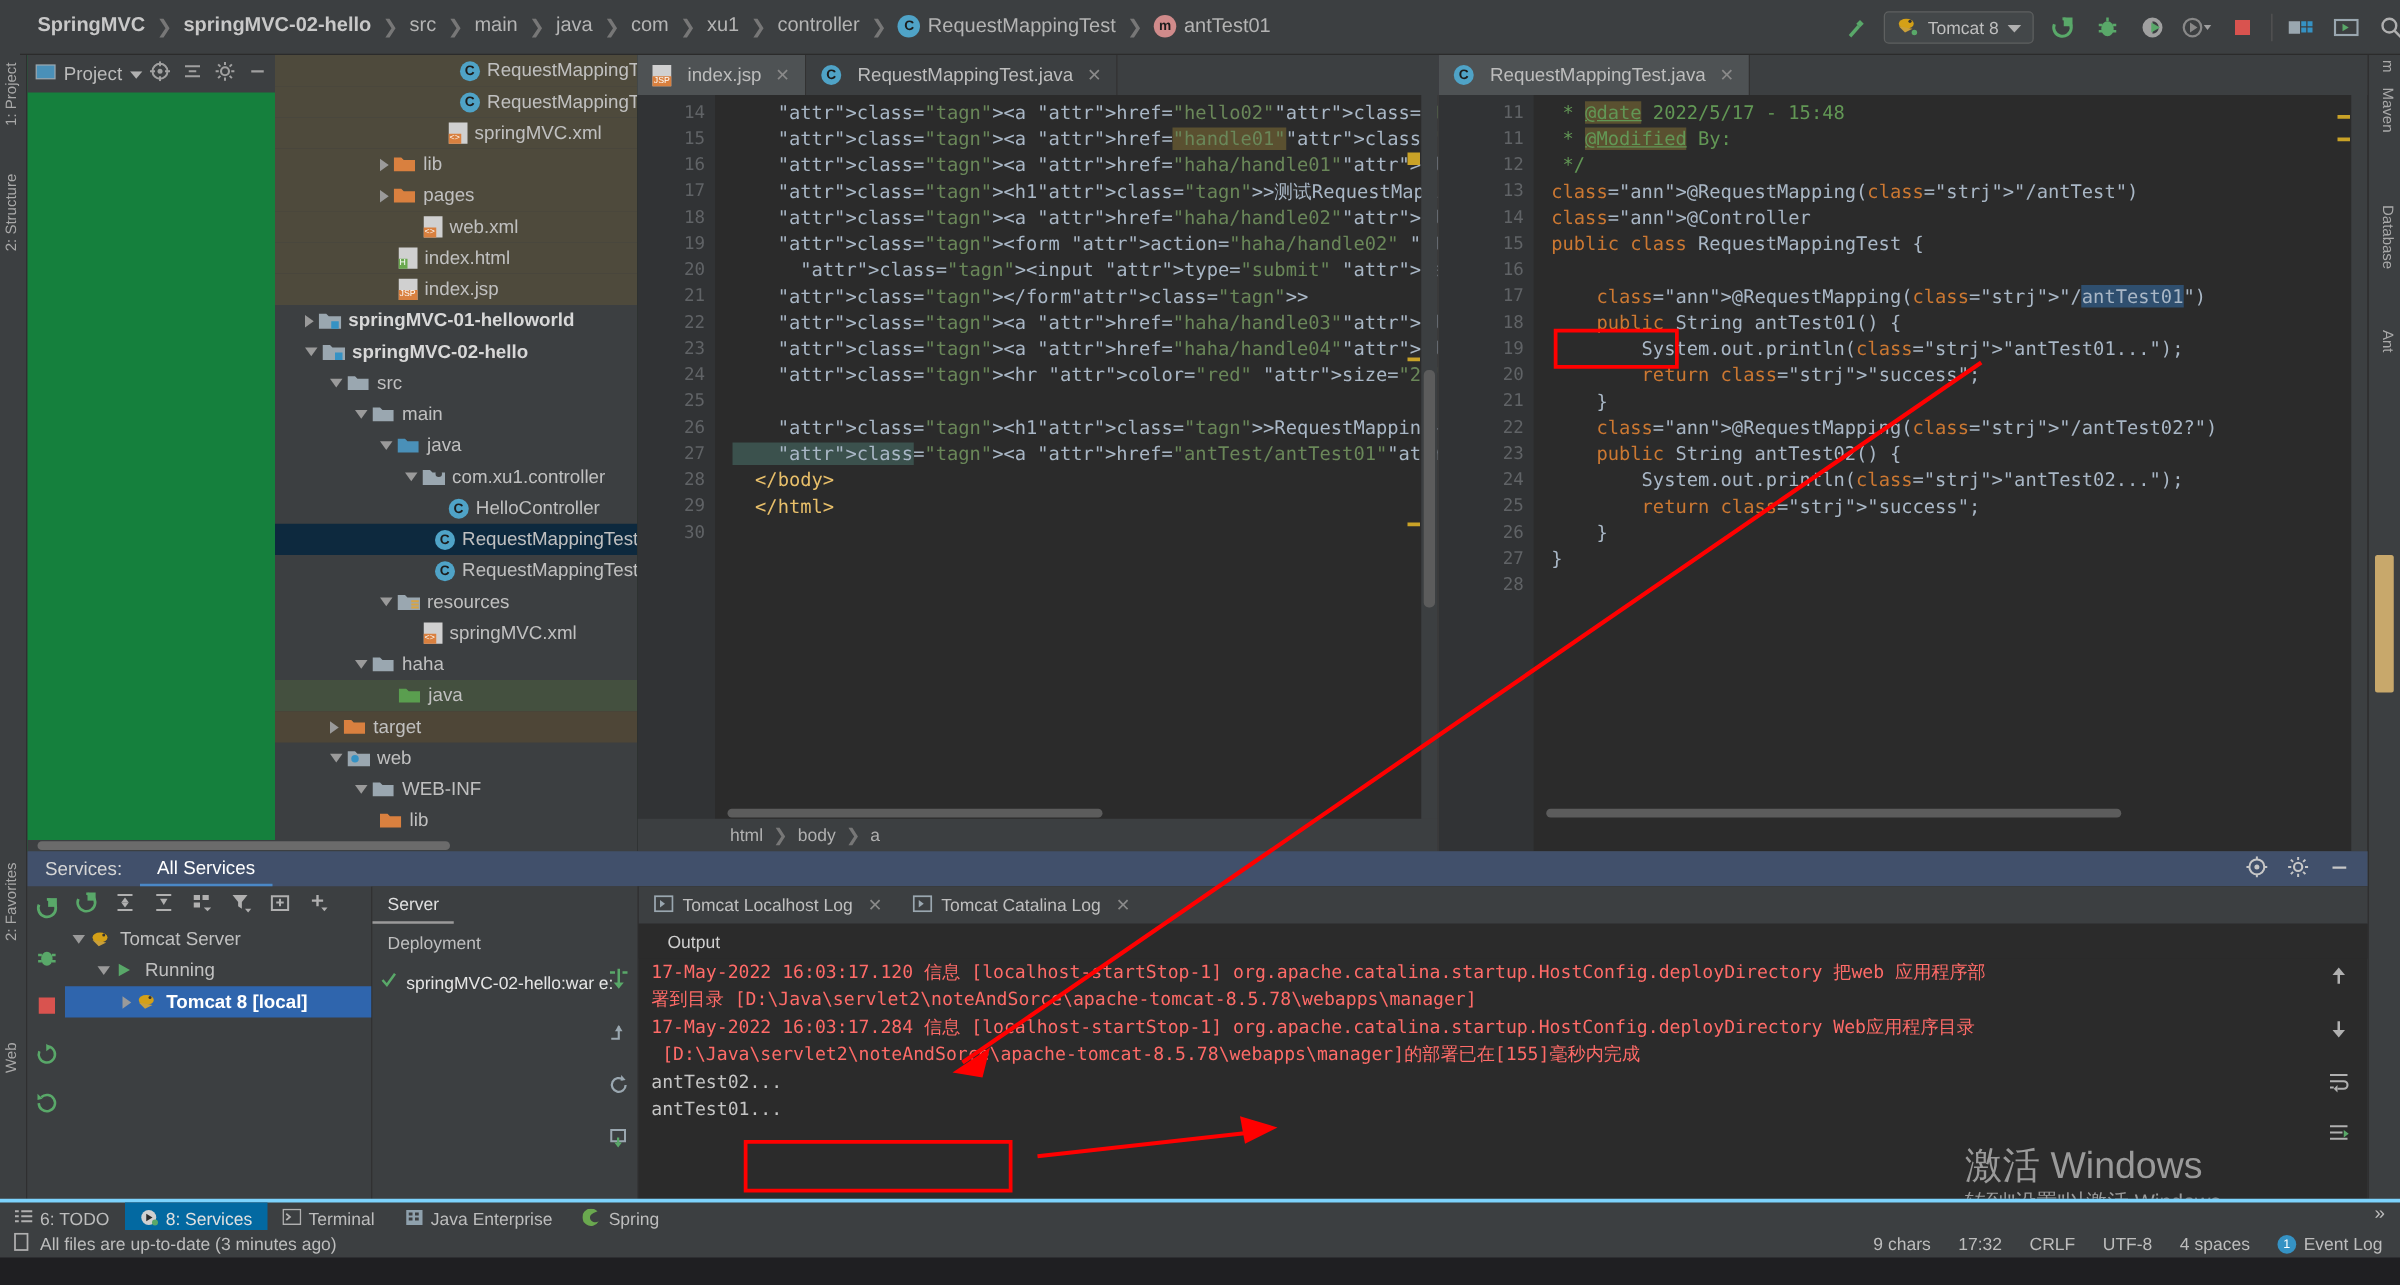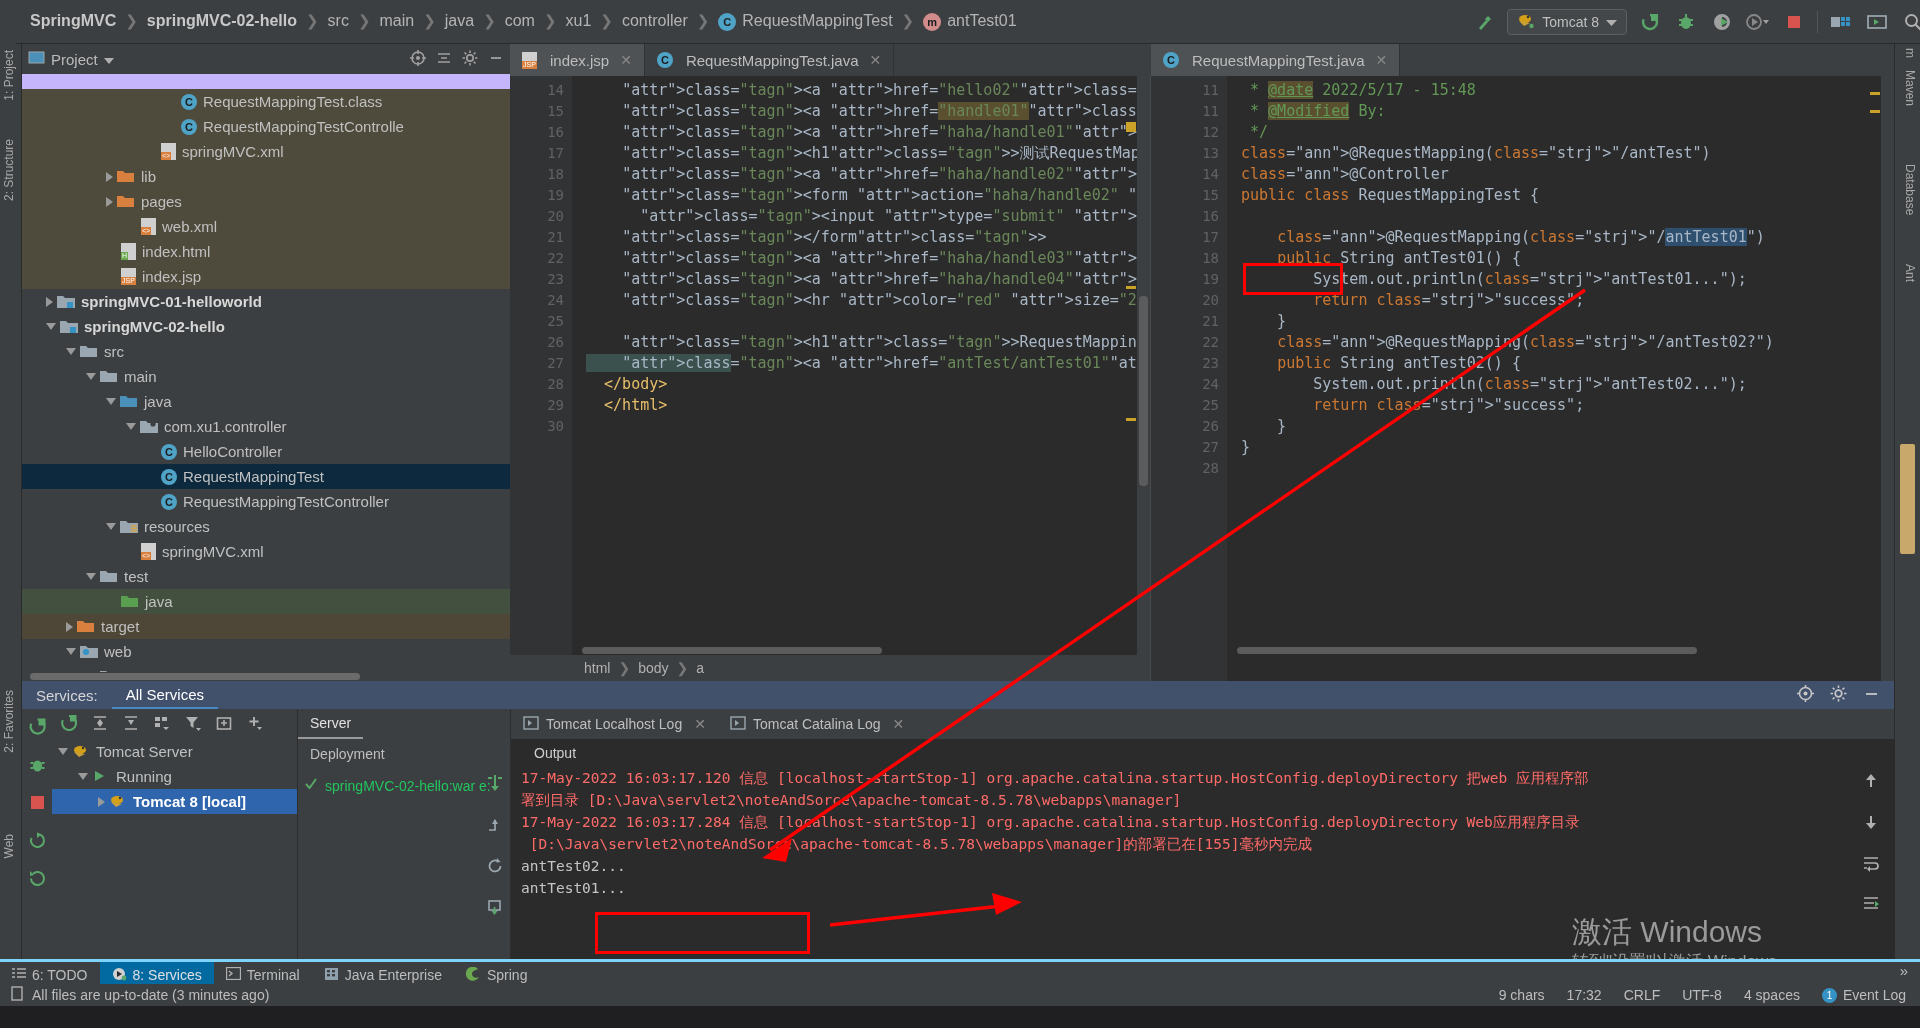--- a/index.html
+++ b/index.html
@@ -65,21 +65,21 @@
   }
   .rtab {
     position: absolute; right: 3px; width: 20px;
     writing-mode: vertical-rl; font-size: 12px; color: #a9a9a9;
     white-space: nowrap;
   }
 
   
   .project-panel {
     position: absolute; left: 22px; top: 44px; width: 488px; height: 637px;
-    background: #c4b5fd; display: flex; flex-direction: column; gap: 15px;
+    background: #15803d; display: flex; flex-direction: row;
   }
   .panel-head {
     height: 30px; display: flex; align-items: center;
     padding: 0 6px; gap: 6px; background: #3c3f41;
   }
   .panel-title { font-size: 15px; color: #bbb; }
   .panel-head-icons { margin-left: auto; display: flex; gap: 10px; align-items: center; }
   .tree { flex: 1; overflow: hidden; position: relative; background: #3c3f41; }
   .trow {
     display: flex; align-items: center; height: 25px;
@@ -206,21 +206,21 @@
   }
   .svc-tree-col { width: 246px; background: #3c3f41; border-right: 1px solid #2e2e2e; }
   .svc-tree-toolbar { height: 30px; display: flex; align-items: center; gap: 13px; padding-left: 8px; }
   .svc-trow { display:flex; align-items:center; height: 25px; font-size: 15px; color:#c0c0c0; padding-right:4px;}
   .svc-trow.sel { background: #2f65ad; color:#fff; font-weight: bold; }
 
   .deploy-col { width: 213px; background: #3c3f41; border-right: 1px solid #2e2e2e; position: relative;}
   .deploy-tabs { height: 30px; display:flex; align-items:center; gap: 0; }
   .dtab { padding: 0 12px; font-size: 14px; color: #bfbfbf; height: 30px; display:flex; align-items:center; }
   .dtab.active { border-bottom: 2px solid #9a9a9a; color: #e0e0e0; }
-  .dep-item { display:flex; align-items:center; gap:7px; font-size:14px; color:#22c55e; padding: 8px 6px; }
+  .dep-item { display:flex; align-items:center; gap:7px; font-size:14px; color:#e5e5e5; padding: 8px 6px; }
 
   .console-col { flex: 1; background: #2b2b2b; position: relative; }
   .console-tabs { height: 30px; background: #3c3f41; display: flex; align-items: stretch; }
   .ctab { display:flex; align-items:center; gap:7px; padding: 0 12px; font-size: 14px; color:#bfbfbf; }
   .console-sub { height: 28px; display:flex; align-items:center; padding-left: 23px; font-size:14px; color:#cfcfcf;
      background:#2b2b2b;}
   .console-out {
     position: absolute; left: 0; right: 40px; top: 58px; bottom: 0;
     font-family: "DejaVu Sans Mono", monospace; font-size: 14.5px;
     line-height: 22px; padding-left: 10px; white-space: pre; overflow: hidden;
@@ -560,21 +560,21 @@
           <span class="xmlico">
             <span class="tag">&lt;&gt;</span>
           </span>
           <span class="lbl">springMVC.xml</span>
         </div>
         <div class="trow" style="padding-left:64px">
           <span class="arrow down"></span>
           <span class="fico"><svg width="17" height="14" viewBox="0 0 17 14">
               <path d="M0 2 H6 L8 4 H17 V13 H0 Z" fill="#9aa7b0"></path>
             </svg></span>
-          <span class="lbl">test</span>
+          <span class="lbl">haha</span>
         </div>
         <div class="trow greenbg" style="padding-left:84px">
           <span class="arrow none"></span>
           <span class="fico"><svg width="17" height="14" viewBox="0 0 17 14">
               <path d="M0 2 H6 L8 4 H17 V13 H0 Z" fill="#5a9e4f"></path>
             </svg></span>
           <span class="lbl">java</span>
         </div>
         <div class="trow brownbg" style="padding-left:44px">
           <span class="arrow right"></span>

